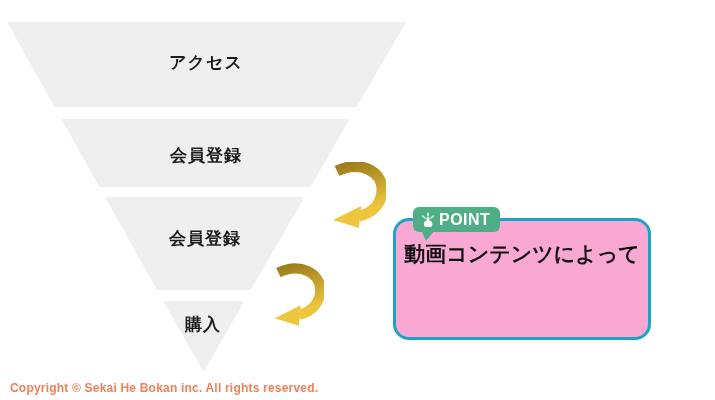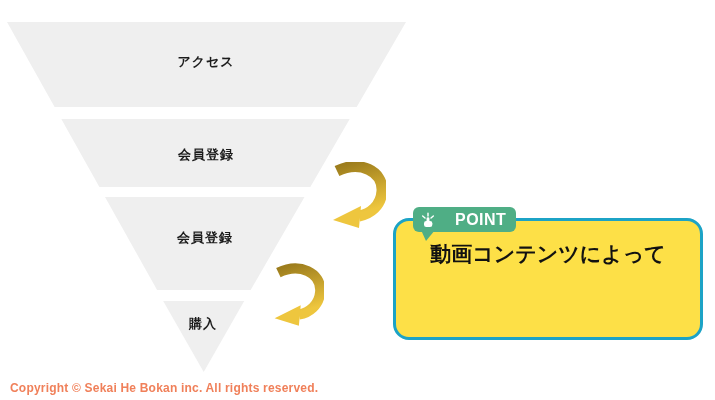--- a/index.html
+++ b/index.html
@@ -3,42 +3,42 @@
 <meta charset="utf-8">
 <style>
   html,body{margin:0;padding:0;background:#fff;}
   body{font-family:"Liberation Sans","DejaVu Sans",sans-serif;}
   #canvas{position:relative;width:715px;height:400px;background:#ffffff;overflow:hidden;}
 
   
   #funnel-svg{position:absolute;left:0;top:0;}
   .tier-label{
     position:absolute;transform:translate(-50%,-50%);
-    font-size:13px;font-weight:bold;color:#1b1b1b;white-space:nowrap;
+    font-size:17px;font-weight:bold;color:#1b1b1b;white-space:nowrap;
     letter-spacing:1px;
   }
 
   
   .curve-arrow{position:absolute;}
 
   
   #callout{
-    position:absolute;left:393px;top:218px;width:310px;height:122px;
+    position:absolute;left:393px;top:218px;width:258px;height:122px;
     box-sizing:border-box;border:3px solid #1ca3c6;border-radius:16px;
-    background:#fde047;
+    background:#f9a8d4;
   }
   #callout-text{
     position:absolute;left:0;right:0;top:21px;
     display:flex;flex-direction:column;align-items:center;
     font-size:21px;line-height:24.5px;font-weight:bold;color:#111;
     white-space:nowrap;
   }
   #point-badge{
     position:absolute;left:413px;top:207px;height:25px;
-    display:flex;align-items:center;gap:19px;
+    display:flex;align-items:center;gap:3px;
     background:#4fae85;border-radius:6px;padding:0 10px 0 7px;
     color:#ffffff;font-weight:bold;font-size:16px;letter-spacing:0.5px;
   }
   #badge-tail{
     position:absolute;left:421px;top:230px;width:0;height:0;
     border-left:5px solid transparent;border-right:9px solid transparent;
     border-top:11px solid #4fae85;
   }
 
   

